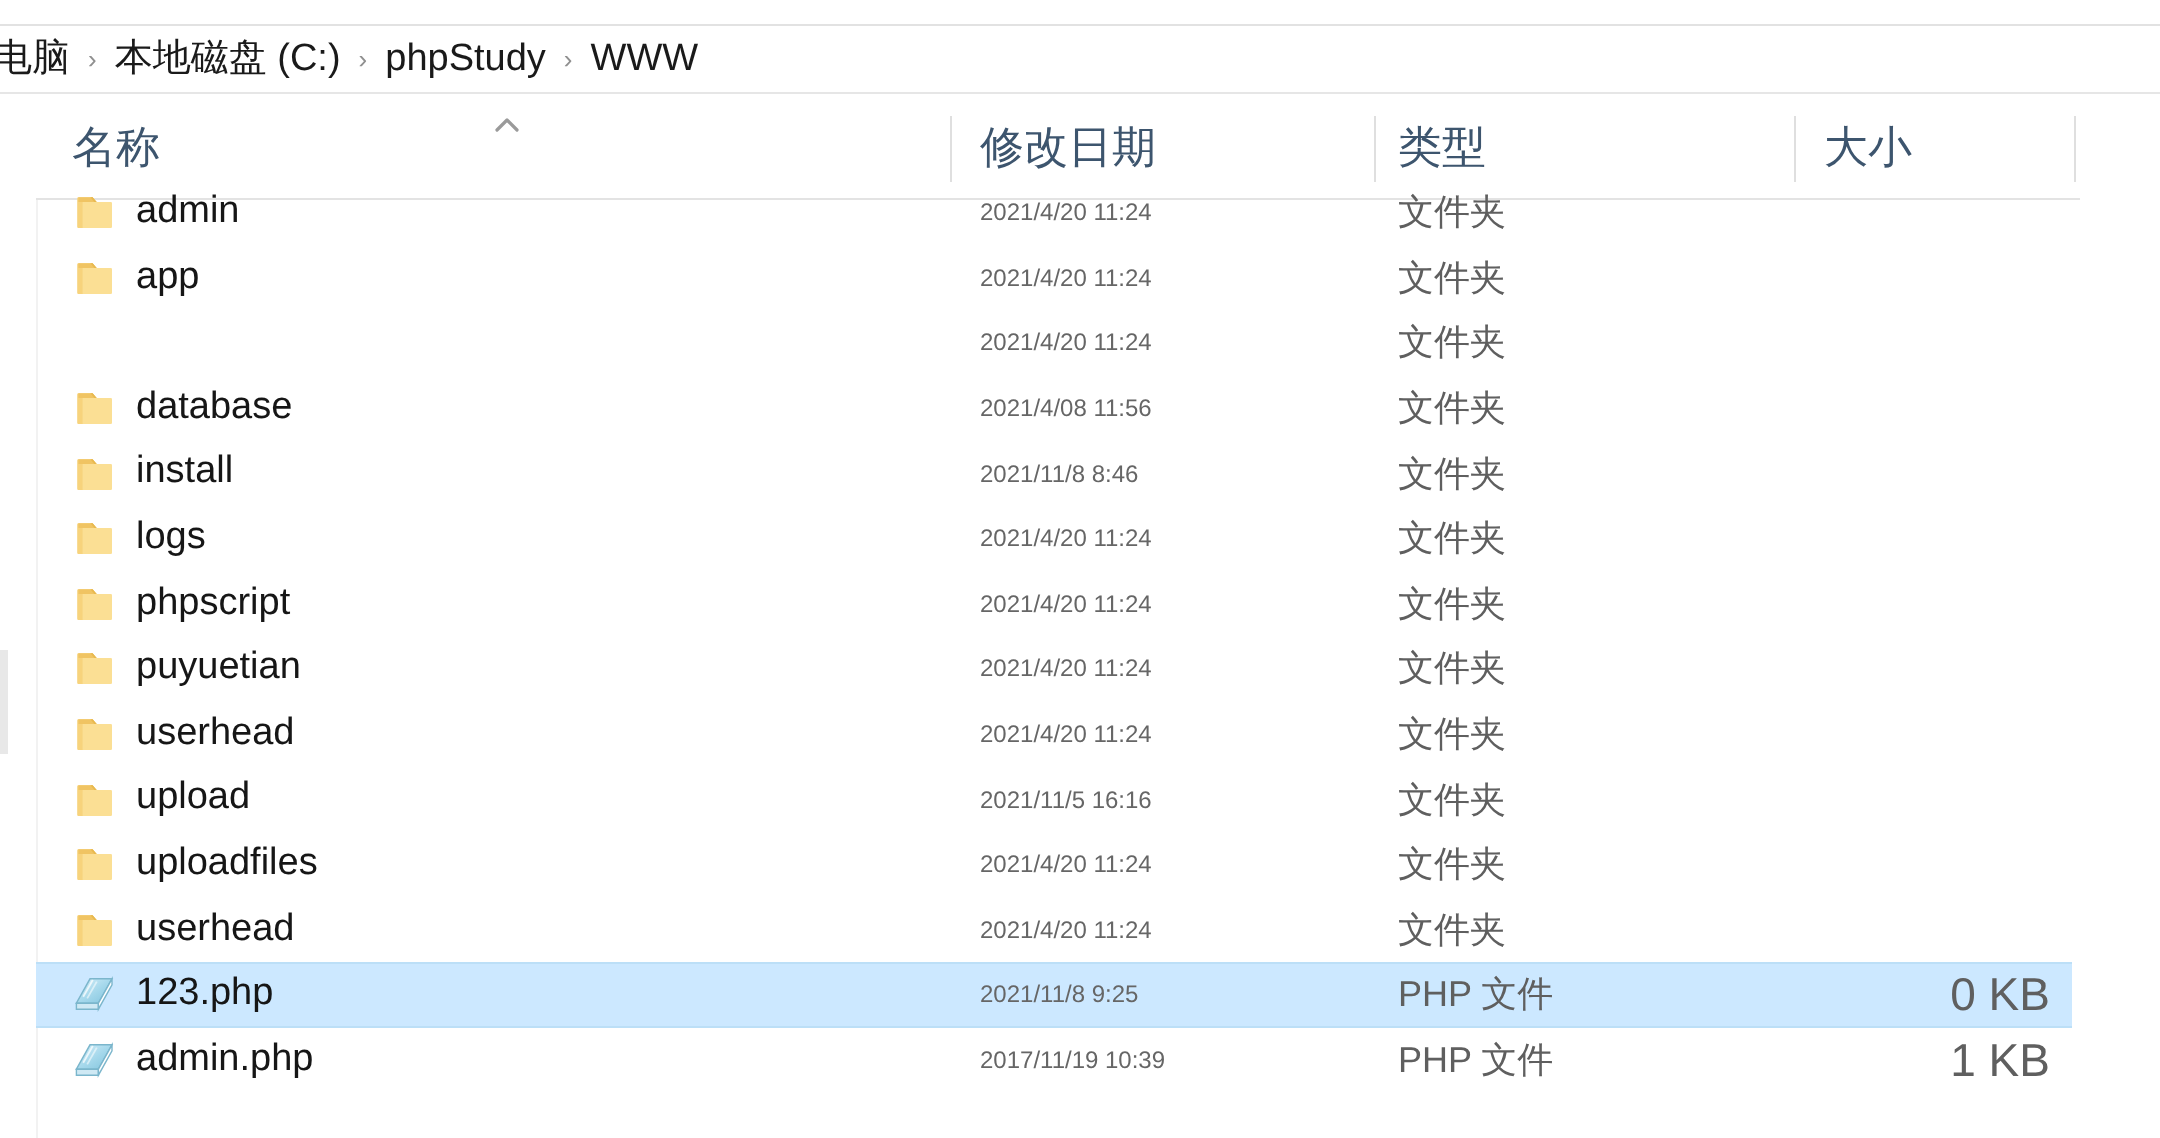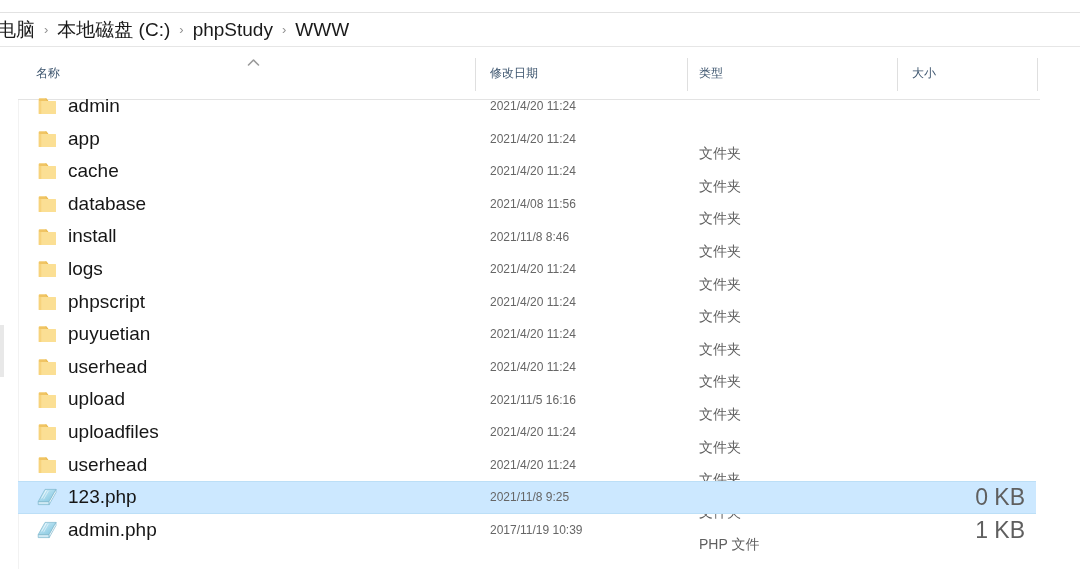--- a/index.html
+++ b/index.html
@@ -58,21 +58,21 @@
     background: #ffffff;
   }
   .col-head-rule {
     position: absolute; left: 18px; top: 99px;
     width: 1022px; height: 1px;
     background: #e3e3e3;
   }
   .col-cell {
     position: absolute; top: 47px; height: 53px;
     display: flex; align-items: center;
-    font-size: 12px;
+    font-size: 22px;
     color: #3d556e;
     white-space: nowrap;
   }
   .col-div {
     position: absolute; top: 58px;
     width: 1px; height: 33px;
     background: #dfdfdf;
   }
   .sort-caret {
     position: absolute;
@@ -132,23 +132,22 @@
     position: absolute; left: 490px; top: 0;
     height: 32.6px;
     display: flex; align-items: center;
     font-size: 12px; color: #666666;
     white-space: nowrap;
   }
   .cell-type {
     position: absolute; left: 699px; top: 0;
     height: 32.6px;
     display: flex; align-items: center;
-    font-size: 14px; color: #5f5f5f;
-    white-space: nowrap;
-    margin-top: 48px;
+    font-size: 18px; color: #5f5f5f;
+    white-space: nowrap;
   }
   .cell-size {
     position: absolute; left: 897px; top: 0;
     width: 128px; height: 32.6px;
     display: flex; align-items: center; justify-content: flex-end;
     font-size: 23px; color: #5f5f5f;
     white-space: nowrap;
   }
 
   
@@ -231,31 +230,20 @@
               <path d="M5.3 6.0 h14.1 a0.6 0.6 0 0 1 0.6 0.6 v11.8 a0.6 0.6 0 0 1 -0.6 0.6 h-14.1 z" fill="#fbdf94"></path>
             </svg>
           </span>
           <span class="name-text">app</span>
         </div>
         <div class="cell-date">2021/4/20 11:24</div>
         <div class="cell-type">文件夹</div>
         <div class="cell-size"></div>
       </div>
       <div class="row">
-        <div class="cell-name">
-          <span class="icon">
-            <svg class="icon" viewBox="0 0 22 22" aria-hidden="true">
-              <path d="M3.2 3.6 h7.1 l2.0 2.4 h6.5 a0.6 0.6 0 0 1 0.6 0.6 v11.8 a0.6 0.6 0 0 1 -0.6 0.6 h-15.6 a0.6 0.6 0 0 1 -0.6 -0.6 v-14.2 a0.6 0.6 0 0 1 0.6 -0.6 z" fill="#f7d37c"></path>
-              <path d="M3.2 3.6 h7.1 l2.0 2.4 h-9.1 z" fill="#f0c463"></path>
-              <path d="M9.2 3.6 h1.1 l2.0 2.4 h-1.1 z" fill="#e8b94f"></path>
-              <path d="M5.3 6.0 h14.1 a0.6 0.6 0 0 1 0.6 0.6 v11.8 a0.6 0.6 0 0 1 -0.6 0.6 h-14.1 z" fill="#fbdf94"></path>
-            </svg>
-          </span>
-          <span class="name-text">cache</span>
-        </div>
         <div class="cell-date">2021/4/20 11:24</div>
         <div class="cell-type">文件夹</div>
         <div class="cell-size"></div>
       </div>
       <div class="row">
         <div class="cell-name">
           <span class="icon">
             <svg class="icon" viewBox="0 0 22 22" aria-hidden="true">
               <path d="M3.2 3.6 h7.1 l2.0 2.4 h6.5 a0.6 0.6 0 0 1 0.6 0.6 v11.8 a0.6 0.6 0 0 1 -0.6 0.6 h-15.6 a0.6 0.6 0 0 1 -0.6 -0.6 v-14.2 a0.6 0.6 0 0 1 0.6 -0.6 z" fill="#f7d37c"></path>
               <path d="M3.2 3.6 h7.1 l2.0 2.4 h-9.1 z" fill="#f0c463"></path>

